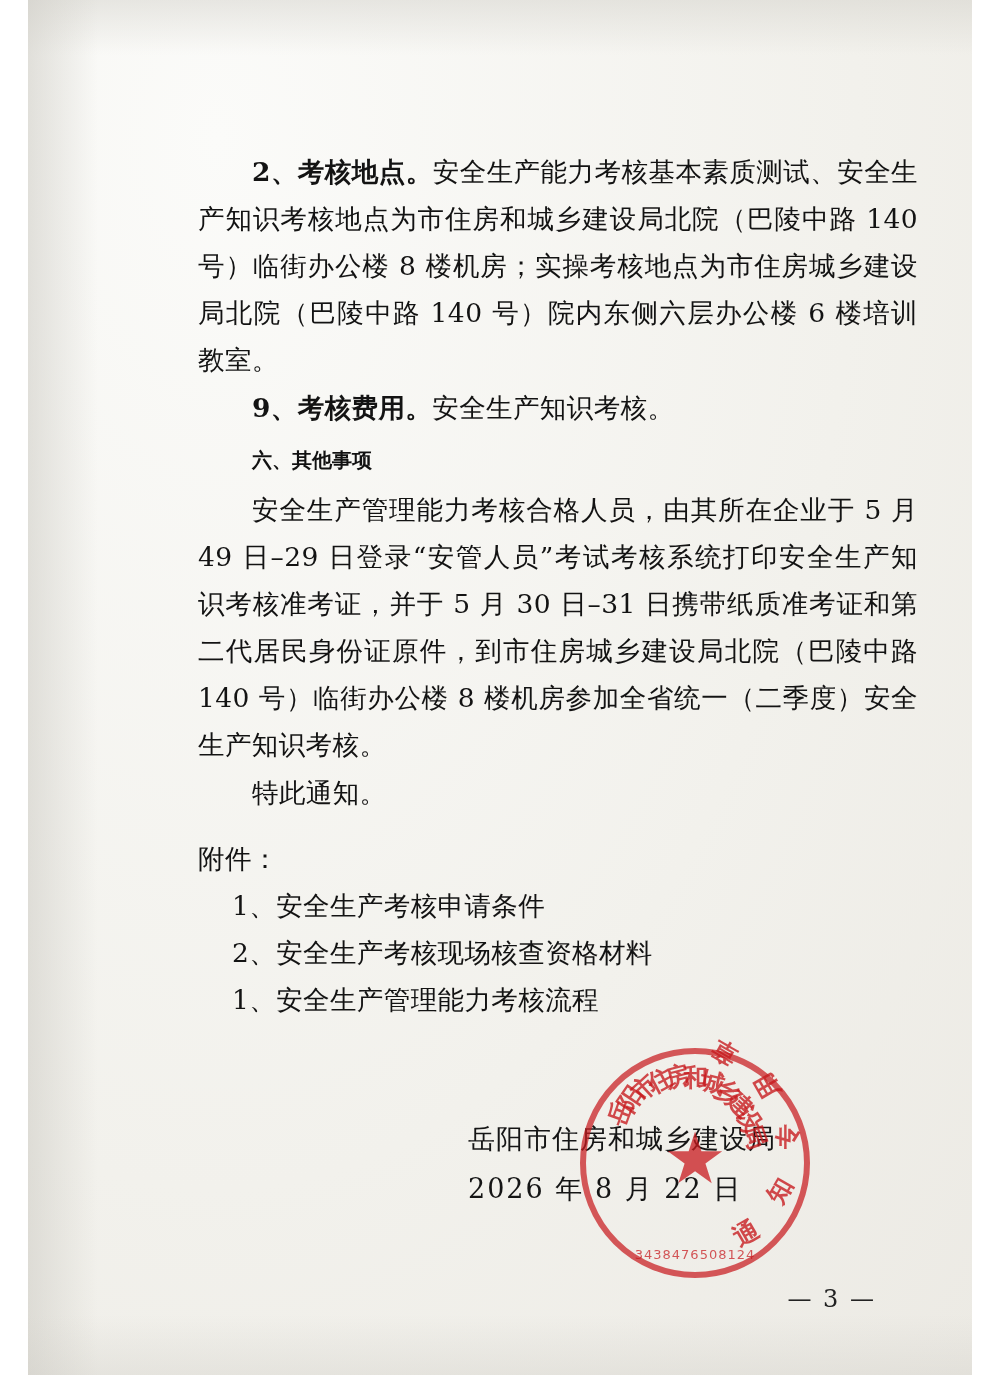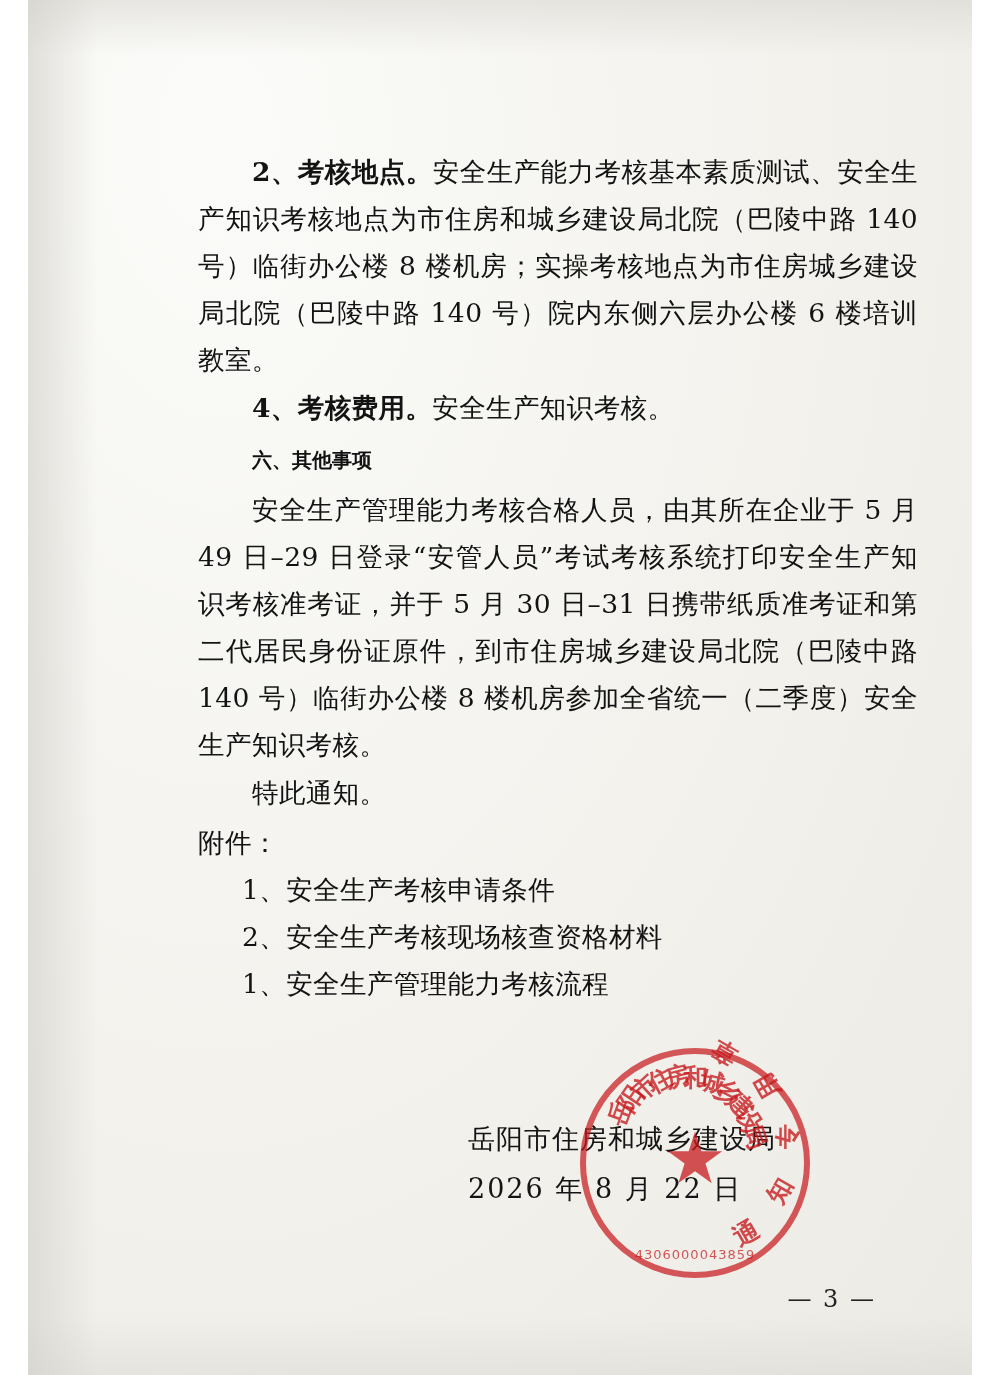--- a/index.html
+++ b/index.html
@@ -69,27 +69,27 @@
     font-weight: bold;
     color: #111;
     text-indent: 54px;
     margin: 6px 0 2px 0;
   }
   .attach-label {
     font-size: 26.5px;
     line-height: 46px;
     color: #131313;
     text-indent: 0;
-    margin-top: 4px;
+    margin-top: 20px;
   }
   .attach-item {
     font-size: 26.5px;
     line-height: 46px;
     color: #131313;
-    margin-left: 44px;
+    margin-left: 34px;
   }
   .sig-block {
     position: absolute;
     right: 84px;
     top: 1113px;
     width: 420px;
     text-align: left;
   }
   .sig-line {
     font-size: 27px;
@@ -172,21 +172,21 @@
 <div class="page">
   <div class="paper-shade-top"></div>
   <div class="paper-shade-left"></div>
   <div class="paper-shade-bottom"></div>
 
   <div class="content">
 
     <p class="para indent"><span class="bold-lead">2、考核地点。</span><span>安全生产能力考核基本素质测试、安全生产知识考核地点为市住房和城乡建设局北院（巴陵中路 140 号）临街办公楼 8 楼机房；实操考核地点为市住房城乡建设局北院（巴陵中路 140 号）院内东侧六层办公楼 6 楼培训教室。</span></p>
 
 
-    <p class="para indent"><span class="bold-lead">4、考核费用。</span><span>安全生产知识考核。</span></p>
+    <p class="para indent"><span class="bold-lead">9、考核费用。</span><span>安全生产知识考核。</span></p>
 
     <p class="heading">六、其他事项</p>
 
     <p class="para indent">安全生产管理能力考核合格人员，由其所在企业于 5 月 49 日–29 日登录“安管人员”考试考核系统打印安全生产知识考核准考证，并于 5 月 30 日–31 日携带纸质准考证和第二代居民身份证原件，到市住房城乡建设局北院（巴陵中路 140 号）临街办公楼 8 楼机房参加全省统一（二季度）安全生产知识考核。</p>
 
     <p class="para indent">特此通知。</p>
 
     <p class="para attach-label">附件：</p>
 
     <p class="para attach-item">1、安全生产考核申请条件</p>
@@ -213,17 +213,17 @@
         <span class="seal-char" style="transform: translate(29.3135px, -91.6994px) rotate(388deg);">乡</span>
         <span class="seal-char" style="transform: translate(46.8835px, -79.3967px) rotate(402deg);">建</span>
         <span class="seal-char" style="transform: translate(60.9553px, -63.209px) rotate(416deg);">设</span>
         <span class="seal-char" style="transform: translate(70.693px, -44.0978px) rotate(430deg);">局</span>
         <span class="seal-char" style="transform: translate(32px, 62.2102px) rotate(-30deg);">通</span>
         <span class="seal-char" style="transform: translate(64.2102px, 30px) rotate(-60deg);">知</span>
         <span class="seal-char" style="transform: translate(76px, -14px) rotate(-90deg);">专</span>
         <span class="seal-char" style="transform: translate(64.2102px, -58px) rotate(-120deg);">用</span>
         <span class="seal-char" style="transform: translate(32px, -90.2102px) rotate(-150deg);">章</span>
       </div>
-    <div class="seal-code">4306000043859</div>
+    <div class="seal-code">3438476508124</div>
   </div>
 
   <div class="page-number">— 3 —</div>
 </div>
 
 </body></html>

